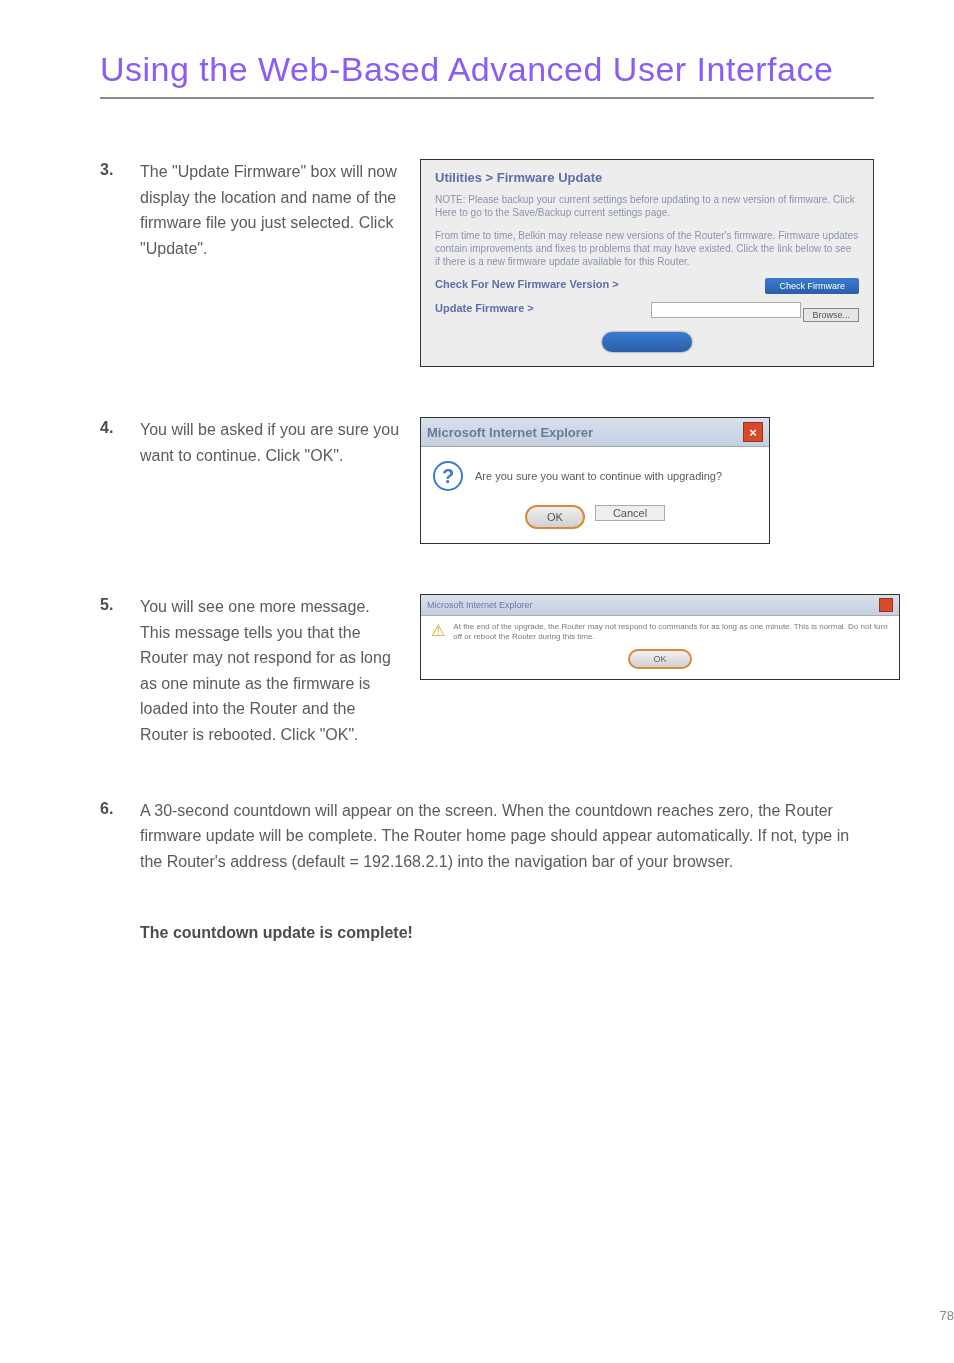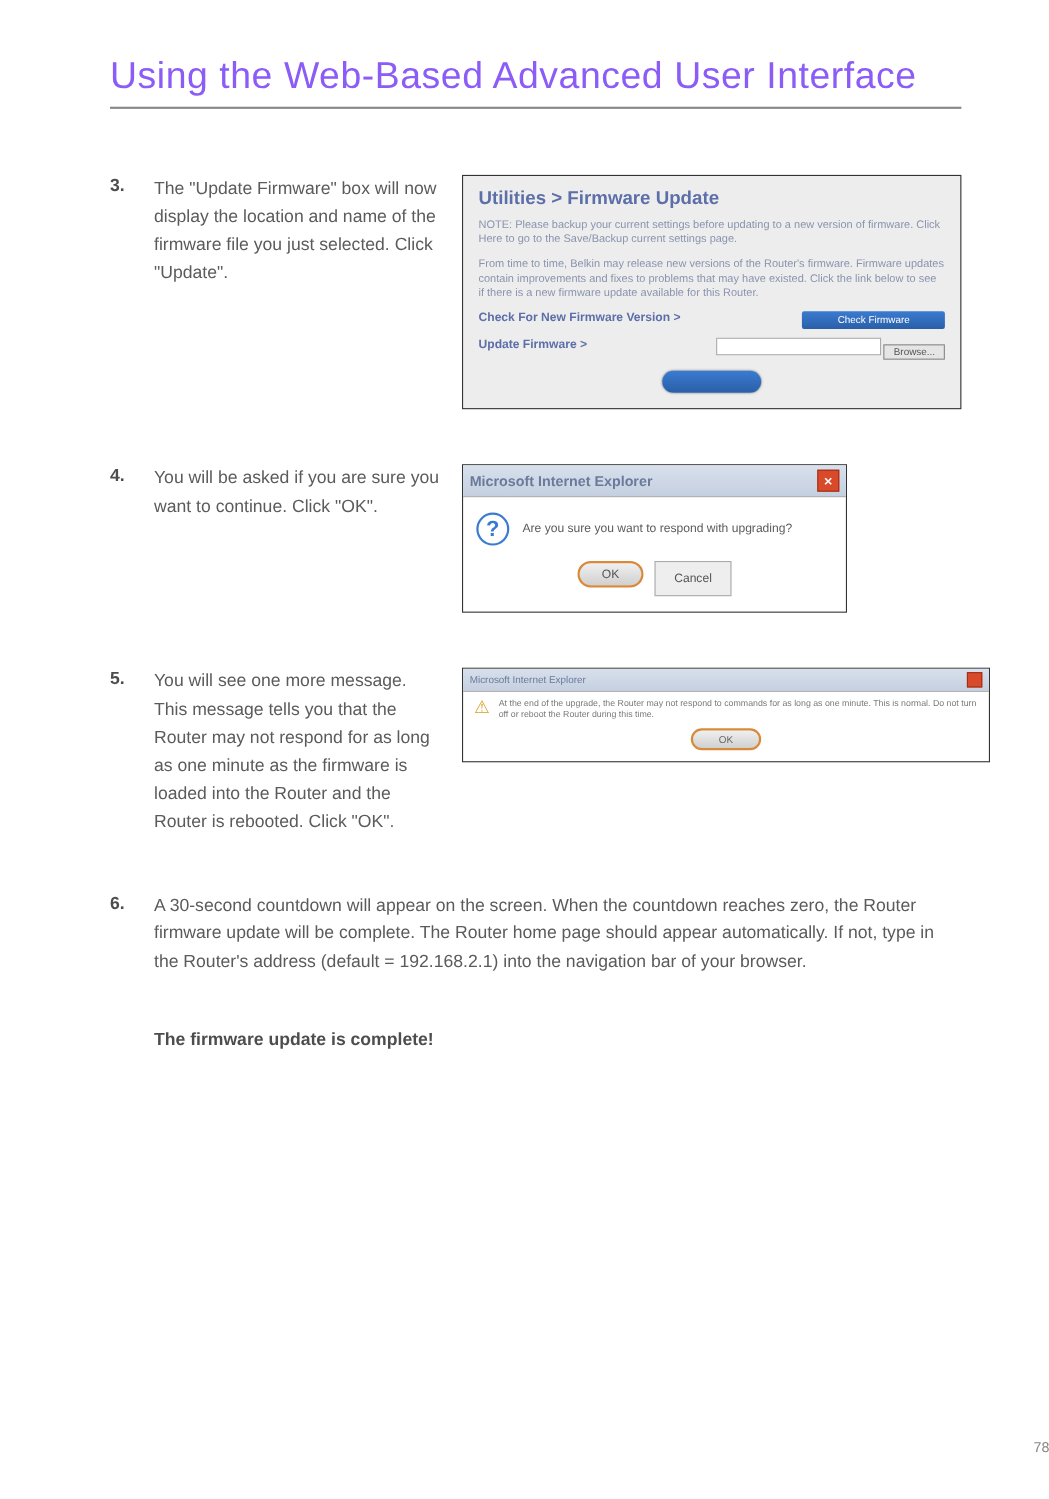--- a/index.html
+++ b/index.html
@@ -60,21 +60,21 @@
   .panel1 {
     border: 1px solid #333;
     background: #ededed;
     padding: 10px 14px 14px 14px;
     font-size: 10px;
     color: #8a94ae;
   }
   .panel1 .phead {
     color: #5d6fa8;
     font-weight: bold;
-    font-size: 17px;
+    font-size: 13px;
     margin-bottom: 8px;
   }
   .panel1 .blurry {
     filter: blur(0.6px);
     line-height: 1.3;
     margin-bottom: 10px;
   }
   .panel1 .row {
     display: flex;
     align-items: flex-start;
@@ -85,21 +85,21 @@
     color: #5d6fa8;
     font-weight: bold;
     font-size: 11px;
     filter: blur(0.5px);
   }
   .bluebtn {
     display: inline-block;
     background: linear-gradient(#3a7bd0, #2a5fa8);
     color: #fff;
     font-size: 9px;
-    padding: 3px 32px;
+    padding: 3px 14px;
     border-radius: 2px;
   }
   .inputslot {
     display: inline-block;
     background: #fff;
     border: 1px solid #aaa;
     width: 150px;
     height: 16px;
   }
   .browsebtn {
@@ -182,21 +182,21 @@
   }
   .okbtn {
     width: 60px; height: 24px;
     border-radius: 12px;
     background: linear-gradient(#f0f0f0, #d0d0d0);
     border: 2px solid #d88a3a;
     display: flex; align-items: center; justify-content: center;
     font-size: 11px; color: #555;
   }
   .cancelbtn {
-    width: 70px; height: 32px;
+    width: 70px; height: 16px;
     background: #eee;
     border: 1px solid #aaa;
     display: flex; align-items: center; justify-content: center;
     font-size: 11px; color: #555;
   }
 
   
   .dialog3 {
     border: 1px solid #333;
     width: 480px;
@@ -303,21 +303,21 @@
     <div class="num">4.</div>
     <div class="textcol">You will be asked if you are sure you want to continue. Click "OK".</div>
     <div class="figcol">
       <div class="dialog2">
         <div class="tbar">
           <span class="ttext">Microsoft Internet Explorer</span>
           <span class="closebox">×</span>
         </div>
         <div class="body">
           <div class="qmark">?</div>
-          <div class="dmsg">Are you sure you want to respond with upgrading?</div>
+          <div class="dmsg">Are you sure you want to continue with upgrading?</div>
         </div>
         <div class="btnrow">
           <div class="okbtn">OK</div>
           <div class="cancelbtn">Cancel</div>
         </div>
       </div>
     </div>
   </div>
 
   <div class="item">
@@ -338,16 +338,16 @@
         </div>
       </div>
     </div>
   </div>
 
   <div class="item">
     <div class="num">6.</div>
     <div class="textcol-wide">A 30-second countdown will appear on the screen. When the countdown reaches zero, the Router firmware update will be complete. The Router home page should appear automatically. If not, type in the Router's address (default = 192.168.2.1) into the navigation bar of your browser.</div>
   </div>
 
-  <div class="complete">The firmware update is complete!</div>
+  <div class="complete">The countdown update is complete!</div>
 </div>
 
 <div class="pagenum">78</div>
 
 </body></html>

